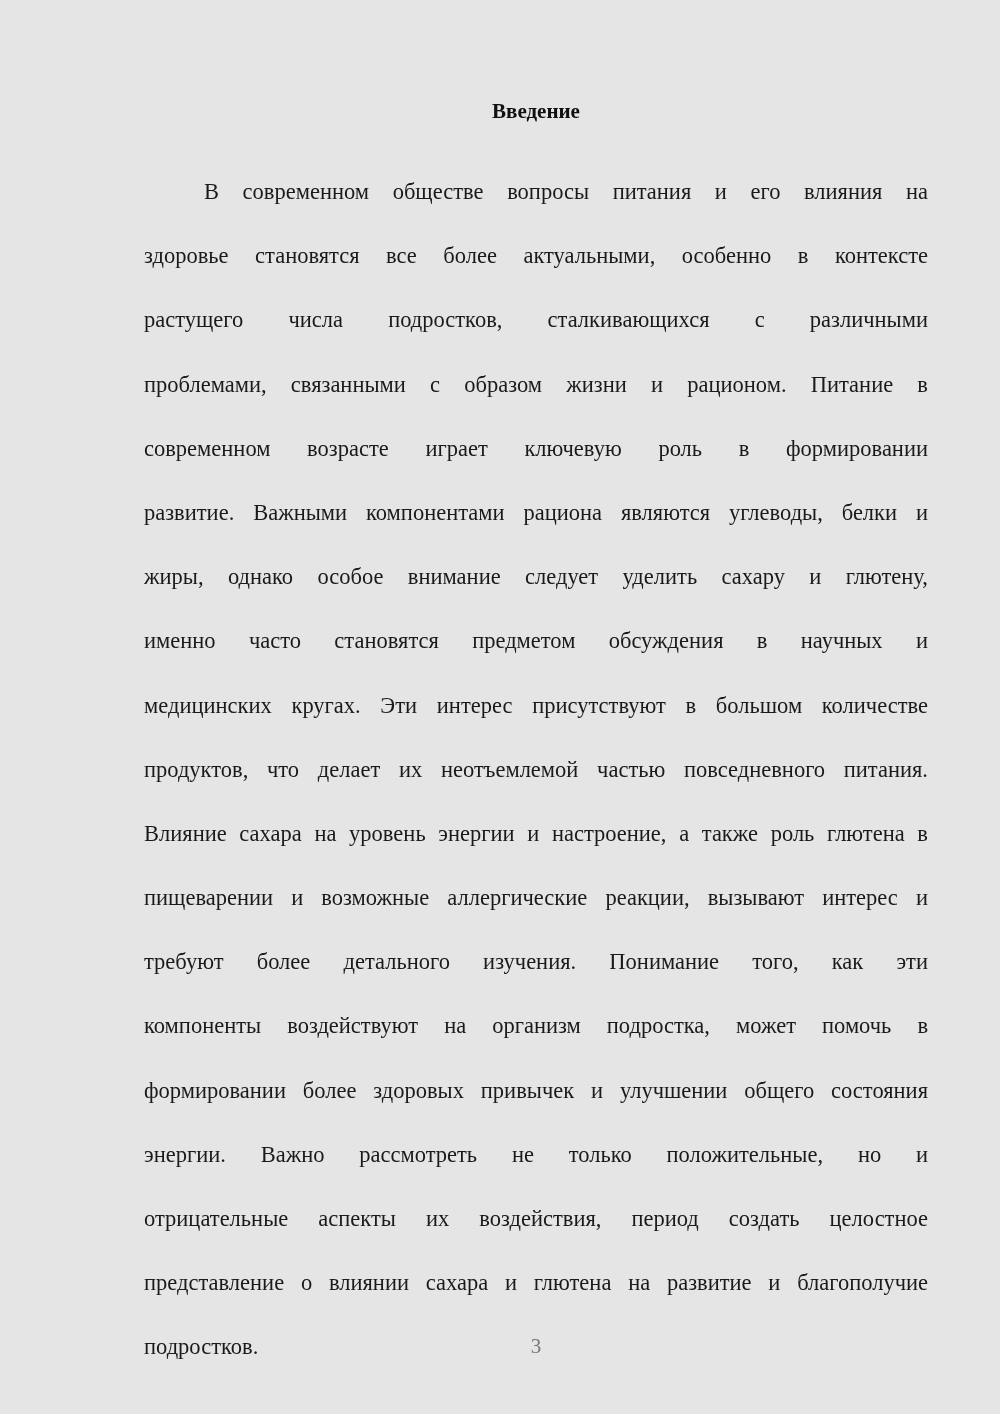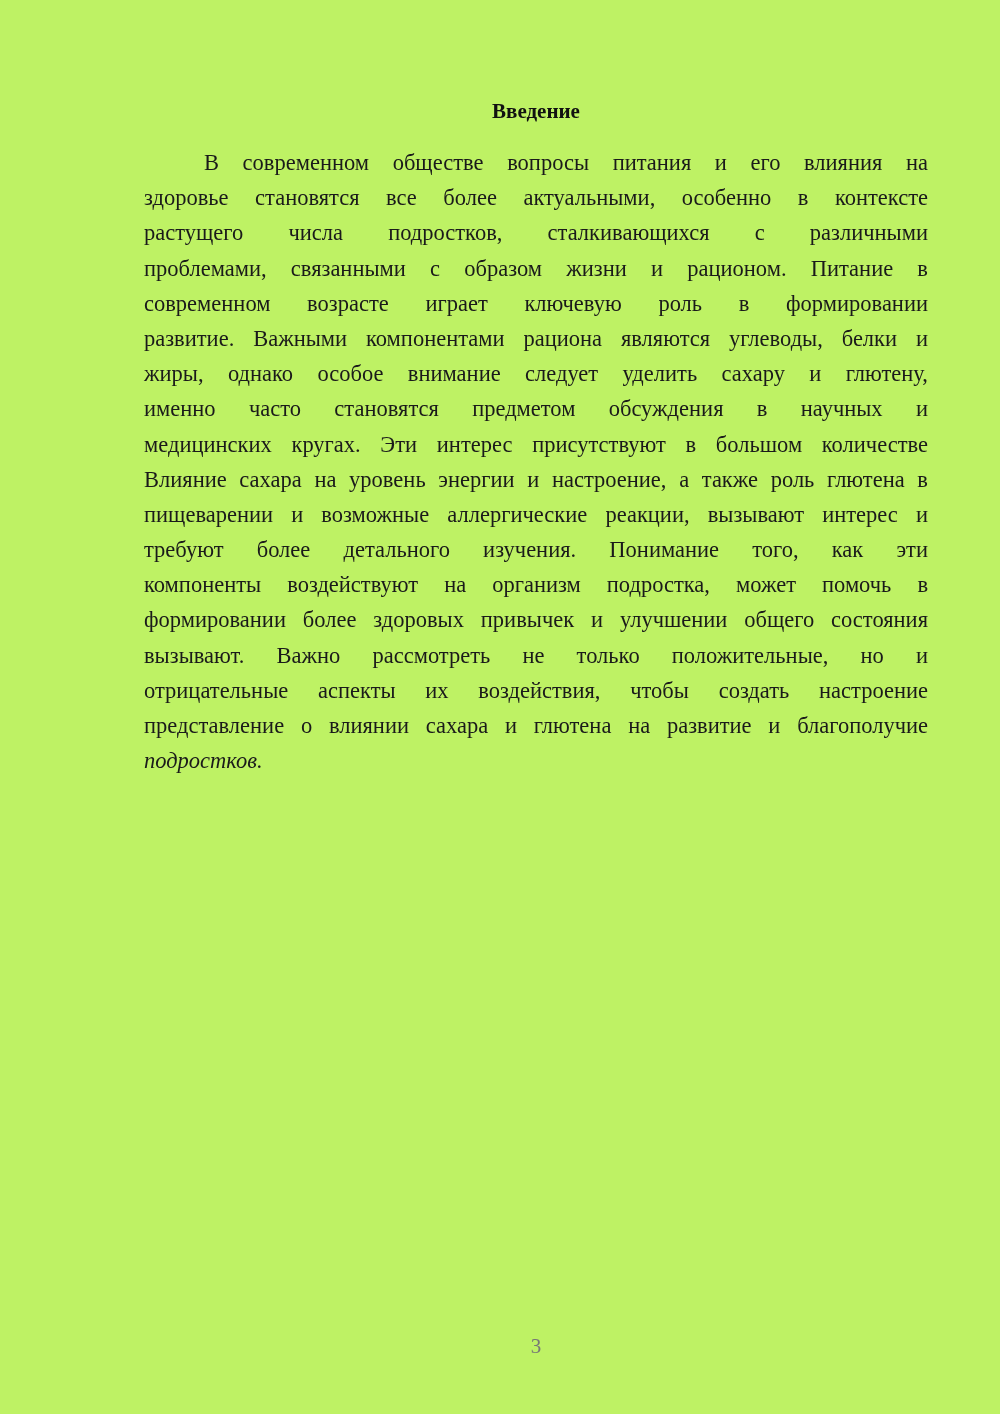--- a/index.html
+++ b/index.html
@@ -13,21 +13,21 @@
       position: relative;
       overflow: hidden;
       font-family: "Liberation Serif", "DejaVu Serif", serif;
       color: #1a1a1a;
     }
     .page {
       position: absolute;
       left: 0; top: 0;
       width: 1000px;
       height: 1414px;
-      background: #bef264;
+      background: #e5e5e5;
     }
     .title {
       position: absolute;
       top: 98px;
       left: 0;
       width: 1072px;
       text-align: center;
       font-weight: bold;
       font-size: 21px;
       line-height: 26px;
@@ -41,27 +41,27 @@
       font-size: 22.5px;
       line-height: 35.2px;
       color: #1a1a1a;
     }
     .line {
       display: block;
       height: 35.2px;
       white-space: nowrap;
       text-align: justify;
       text-align-last: justify;
+      margin-top: 29px;
     }
     .line.first {
       text-indent: 60px;
     }
     .line.last {
       text-align-last: left;
-      font-style: italic;
     }
     .page-number {
       position: absolute;
       top: 1334px;
       left: 0;
       width: 1072px;
       text-align: center;
       font-size: 21px;
       color: #777777;
       font-family: "Liberation Serif", "DejaVu Serif", serif;
@@ -76,25 +76,26 @@
   <div class="body-text">
     <span class="line first">В современном обществе вопросы питания и его влияния на</span>
     <span class="line">здоровье становятся все более актуальными, особенно в контексте</span>
     <span class="line">растущего числа подростков, сталкивающихся с различными</span>
     <span class="line">проблемами, связанными с образом жизни и рационом. Питание в</span>
     <span class="line">современном возрасте играет ключевую роль в формировании</span>
     <span class="line">развитие. Важными компонентами рациона являются углеводы, белки и</span>
     <span class="line">жиры, однако особое внимание следует уделить сахару и глютену,</span>
     <span class="line">именно часто становятся предметом обсуждения в научных и</span>
     <span class="line">медицинских кругах. Эти интерес присутствуют в большом количестве</span>
+    <span class="line">продуктов, что делает их неотъемлемой частью повседневного питания.</span>
     <span class="line">Влияние сахара на уровень энергии и настроение, а также роль глютена в</span>
     <span class="line">пищеварении и возможные аллергические реакции, вызывают интерес и</span>
     <span class="line">требуют более детального изучения. Понимание того, как эти</span>
     <span class="line">компоненты воздействуют на организм подростка, может помочь в</span>
     <span class="line">формировании более здоровых привычек и улучшении общего состояния</span>
-    <span class="line">вызывают. Важно рассмотреть не только положительные, но и</span>
-    <span class="line">отрицательные аспекты их воздействия, чтобы создать настроение</span>
+    <span class="line">энергии. Важно рассмотреть не только положительные, но и</span>
+    <span class="line">отрицательные аспекты их воздействия, период создать целостное</span>
     <span class="line">представление о влиянии сахара и глютена на развитие и благополучие</span>
     <span class="line last">подростков.</span>
   </div>
 
   <div class="page-number">3</div>
 </div>
 
 </body></html>

